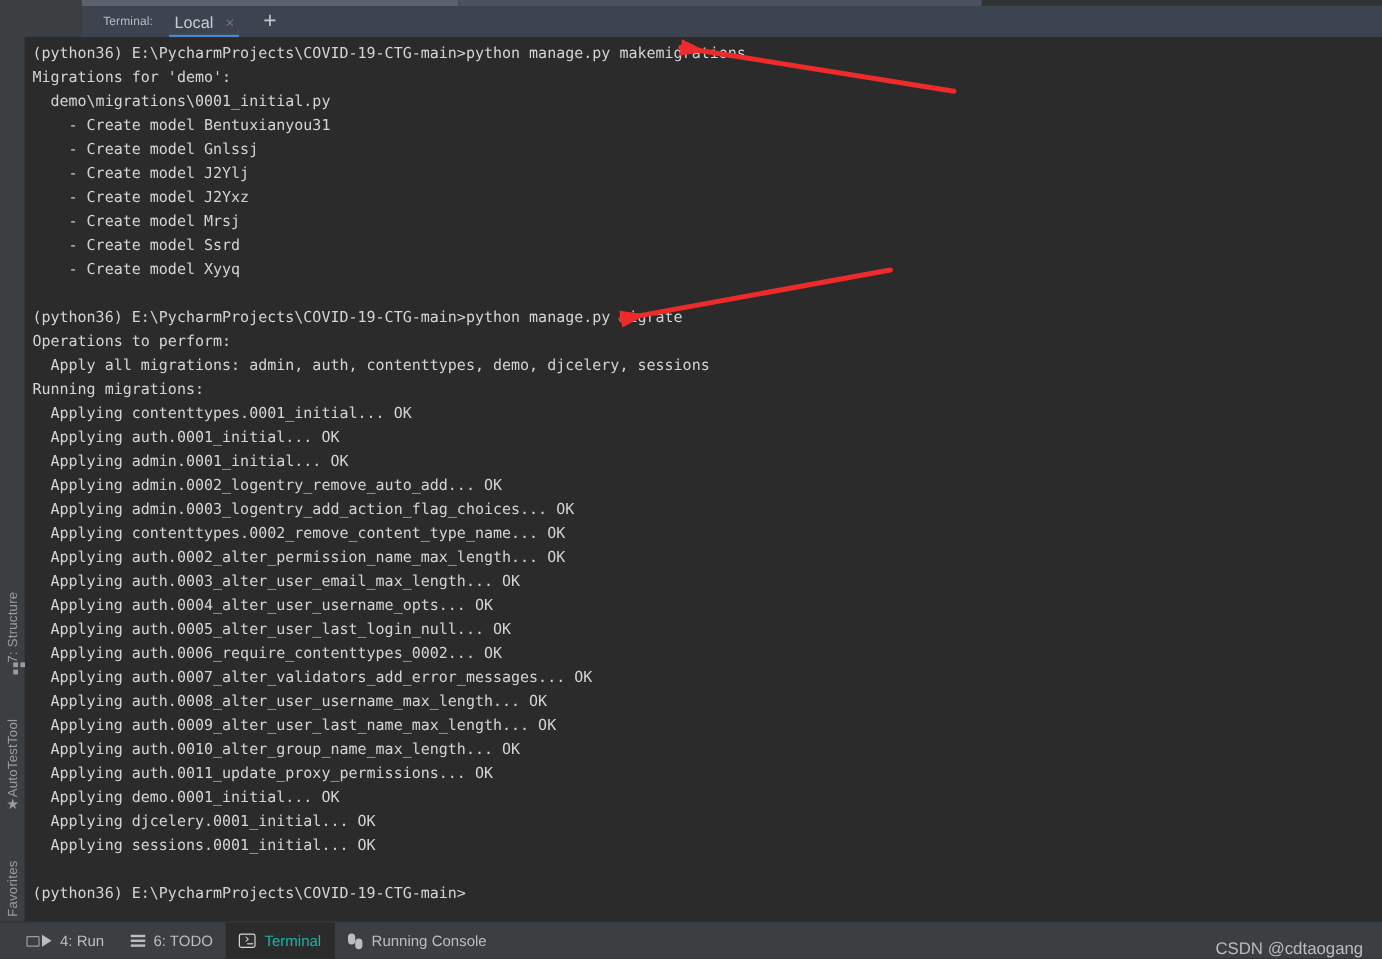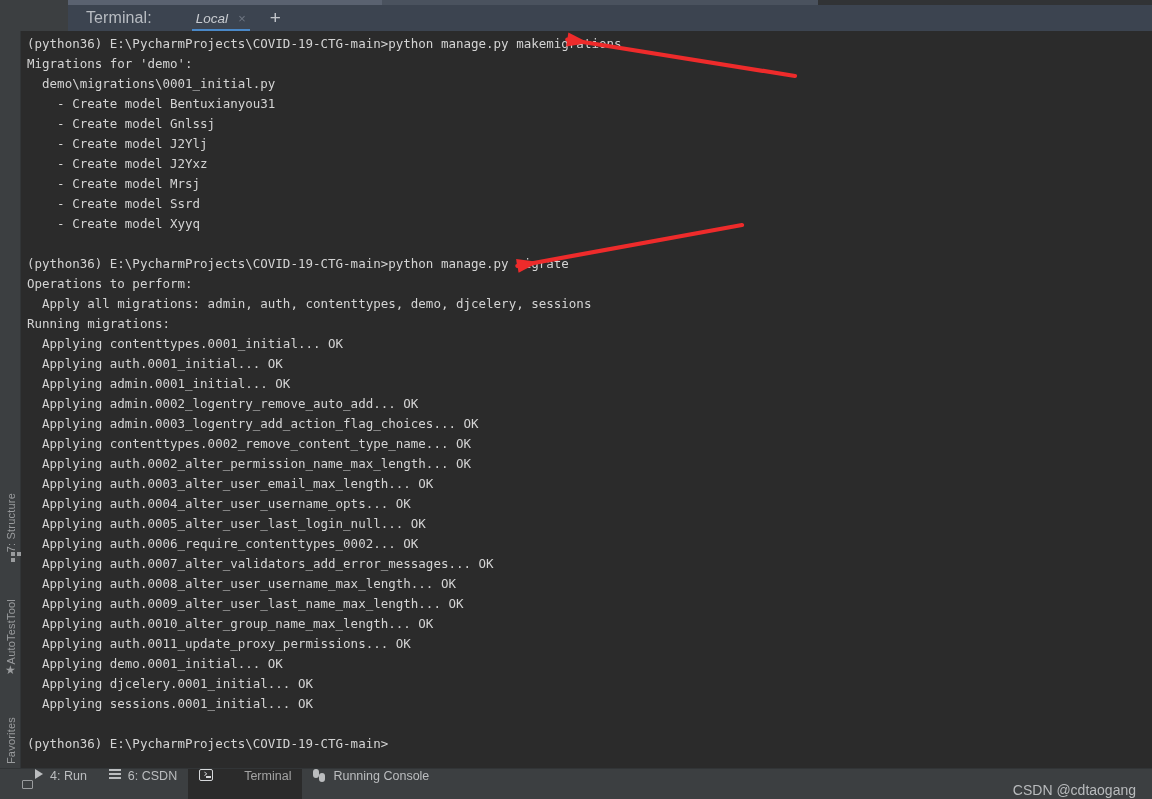--- a/index.html
+++ b/index.html
@@ -16,25 +16,25 @@
   .top-strip .seg-a { position:absolute; left:68px; top:0; width:314px; height:5px; background:#5a6270; }
   .top-strip .seg-b { position:absolute; left:382px; top:0; width:436px; height:5px; background:#4a525e; }
   .top-strip .seg-c { position:absolute; left:0; top:0; width:68px; height:6px; background:#3c3f41; }
 
   
   .term-header {
     position:absolute; left:68px; top:5px; width:1084px; height:26px;
     background:#3c4450; display:flex; align-items:center;
   }
   .term-header .hdr-label {
-    color:#b8bcc2; font-size:16px; margin-left:18px; letter-spacing:.1px;
+    color:#b8bcc2; font-size:10px; margin-left:18px; letter-spacing:.1px;
   }
   .tab-local {
-    position:relative; margin-left:40px; height:26px; display:flex; align-items:center;
-    padding:0 4px 0 4px; cursor:default;font-style:italic;
+    position:relative; margin-left:14px; height:26px; display:flex; align-items:center;
+    padding:0 4px 0 4px; cursor:default;
   }
   .tab-local .tab-text { color:#c9ccd1; font-size:13.5px; }
   .tab-local .tab-close { color:#6e7682; font-size:13px; margin-left:10px; }
   .tab-local .tab-underline {
     position:absolute; left:0; bottom:0; width:100%; height:2px; background:#4a88c7;
   }
   .tab-add { margin-left:20px; color:#c3c6cb; font-size:19px; line-height:18px; font-weight:400; }
 
   .hdr-left-filler { position:absolute; left:0; top:5px; width:68px; height:26px; background:#3c3f41; }
 
@@ -80,25 +80,25 @@
   
   .annot { position:absolute; left:0; top:0; width:1152px; height:799px; pointer-events:none; }
 
   
   .statusbar {
     position:absolute; left:0; top:768px; width:1152px; height:31px;
     background:#3c3f41; border-top:1px solid #323537;
     display:flex; align-items:center;
   }
   .sb-item {
-    display:flex; align-items:flex-start; height:31px; padding:0 11px;
+    display:flex; align-items:center; height:31px; padding:0 11px;
     color:#bbbdbf; font-size:12.5px; white-space:nowrap;
   }
   .sb-item.first { margin-left:24px; }
-  .sb-item.active { background:#2b2b2b; color:#a3a3a3;gap:24px; }
+  .sb-item.active { background:#2b2b2b; color:#14b8a6; }
   .sb-ico { margin-right:7px; display:inline-flex; align-items:center; }
   .sb-watermark {
     position:absolute; right:16px; top:0; height:42px;
     display:flex; align-items:center; color:#b9bbbd; font-size:14px;
   }
   .sb-corner { position:absolute; left:22px; top:0; height:31px; display:flex; align-items:center; }
 
   .run-tri {
     width:0; height:0; border-left:8px solid #bbbdbf;
     border-top:5px solid transparent; border-bottom:5px solid transparent;
@@ -193,21 +193,21 @@
     </div>
 
     <div class="sb-item">
       <span class="sb-ico">
         <span class="todo-ico">
             <i></i>
             <i></i>
             <i></i>
           </span>
       </span>
-      <span>6: CSDN</span>
+      <span>6: TODO</span>
     </div>
 
 
     <div class="sb-item active">
       <span class="sb-ico">
           <span class="term-ico"></span>
         </span>
       <span>Terminal</span>
     </div>
 

